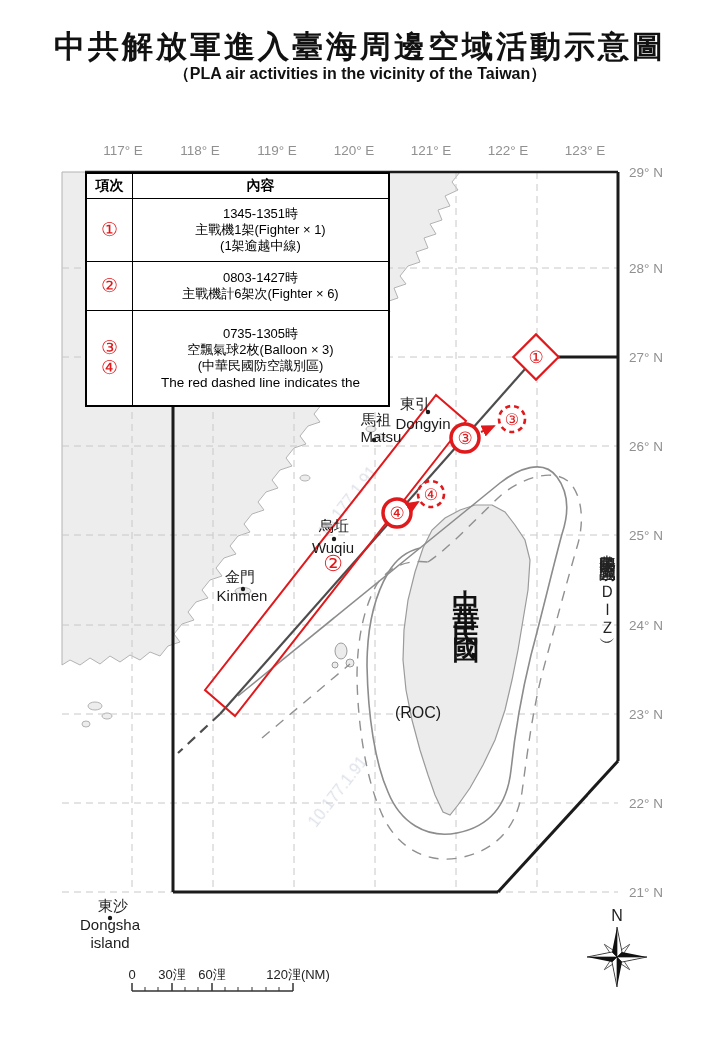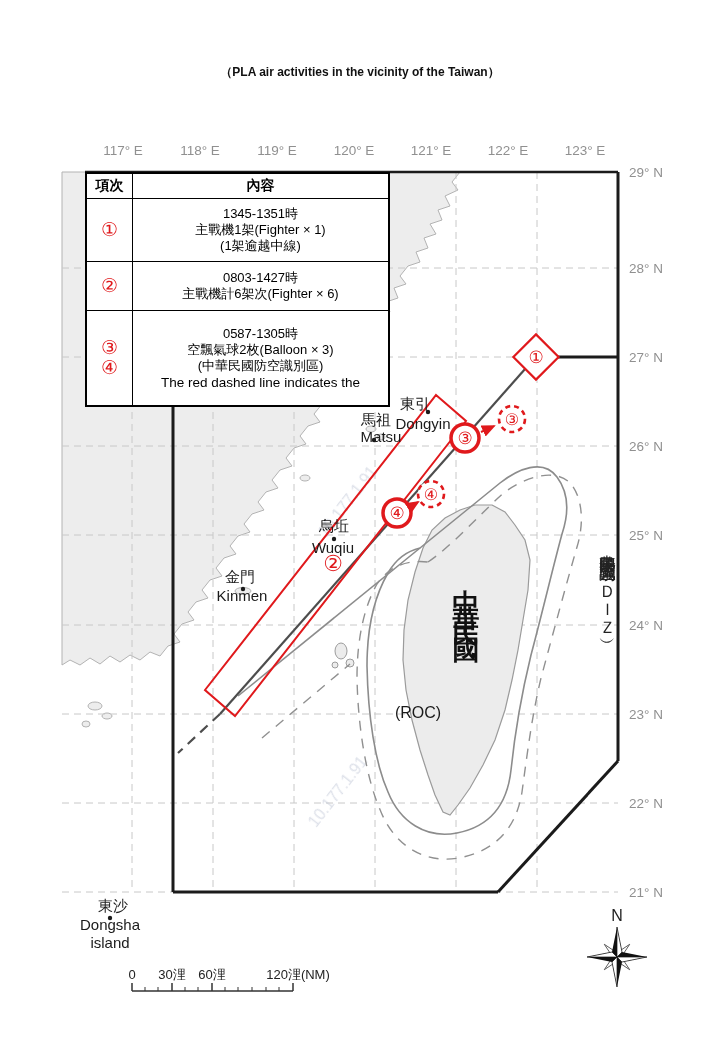--- a/index.html
+++ b/index.html
@@ -1,20 +1,20 @@
 <!DOCTYPE html>
 <html><head>
 <meta charset="utf-8">
 <style>
   html,body{margin:0;padding:0;background:#fff;}
   #stage{position:relative;width:720px;height:1040px;background:#fff;overflow:hidden;
          font-family:"Liberation Sans",sans-serif;}
   .hdr{position:absolute;left:0;width:720px;text-align:center;color:#111;}
   #title{top:26px;font-family:"Liberation Serif",serif;font-weight:bold;font-size:31px;letter-spacing:3px;}
-  #subtitle{top:64px;font-weight:bold;font-size:12px;letter-spacing:0px;}
+  #subtitle{top:64px;font-weight:bold;font-size:16px;letter-spacing:0px;}
   #datatime{position:absolute;top:93px;right:6px;font-weight:bold;font-size:14.5px;color:#111;}
   svg{position:absolute;left:0;top:0;}
   
   #legend{position:absolute;left:85px;top:172px;width:305px;background:#fff;border:2px solid #000;
           box-sizing:border-box;font-size:13px;color:#000;}
   .trow{display:flex;border-bottom:1.5px solid #000;}
   .trow:last-child{border-bottom:none;}
   .c1{width:45px;border-right:1.5px solid #000;display:flex;flex-direction:column;
       align-items:center;justify-content:center;flex-shrink:0;}
   .c2{flex:1;display:flex;flex-direction:column;align-items:center;justify-content:center;
@@ -27,20 +27,21 @@
   .vtxt{position:absolute;writing-mode:vertical-rl;text-orientation:upright;color:#111;}
   #roc-name{left:448px;top:568px;font-family:"Liberation Serif",serif;font-weight:bold;
             font-size:27px;letter-spacing:16px;}
   #adiz-label{left:597px;top:541px;font-size:16.5px;letter-spacing:1.5px;color:#222;}
 </style>
 </head>
 <body>
 
 <div id="stage">
 
+  <div class="hdr" id="title">中共解放軍進入臺海周邊空域活動示意圖</div>
   <div class="hdr" id="subtitle">（PLA air activities in the vicinity of the Taiwan）</div>
 
   <svg width="720" height="1040" viewBox="0 0 720 1040">
     <defs>
       <marker id="arrowred" markerWidth="8" markerHeight="8" refX="6" refY="3" orient="auto">
         <path d="M0,0 L7,3 L0,6 Z" fill="#e0191c"></path>
       </marker>
     </defs>
 
     <path d="M460,172 L452,182 458,190 445,196 450,206 438,210 442,220 430,224 436,234 424,238 428,248 416,252 420,262 408,266 400,276 406,284 394,288 398,298 386,302 390,312 378,316 370,326 376,334 364,338 356,348 362,356 350,360 342,370 348,378 336,382 328,392 334,400 322,404 314,414 320,422 308,426 300,436 306,444 294,448 286,458 292,466 280,470 272,480 278,488 266,492 258,502 264,510 252,514 244,524 250,532 238,536 230,546 236,554 224,558 216,568 222,576 210,580 202,590 208,598 196,602 188,612 194,620 182,624 174,634 180,642 168,646 160,656 150,652 140,660 130,655 120,662 110,656 100,664 90,658 80,665 70,660 62,665 62,172 Z" fill="#ededed" stroke="#b3b3b3" stroke-width="1"></path>
@@ -235,21 +236,21 @@
         <span>0803-1427時</span>
         <span>主戰機計6架次(Fighter × 6)</span>
       </div>
     </div>
     <div class="trow" style="height:94px">
       <div class="c1">
         <span class="rednum">③</span>
         <span class="rednum">④</span>
       </div>
       <div class="c2">
-        <span>0587-1305時</span>
+        <span>0735-1305時</span>
         <span>空飄氣球2枚(Balloon × 3)</span>
         <span>(中華民國防空識別區)</span>
         <span class="eng">The red dashed line indicates the</span>
       </div>
     </div>
   </div>
 
   <div class="vtxt" id="roc-name">中華民國</div>
   <div class="vtxt" id="adiz-label">中華民國防空識別區（ＡＤＩＺ）</div>
 

